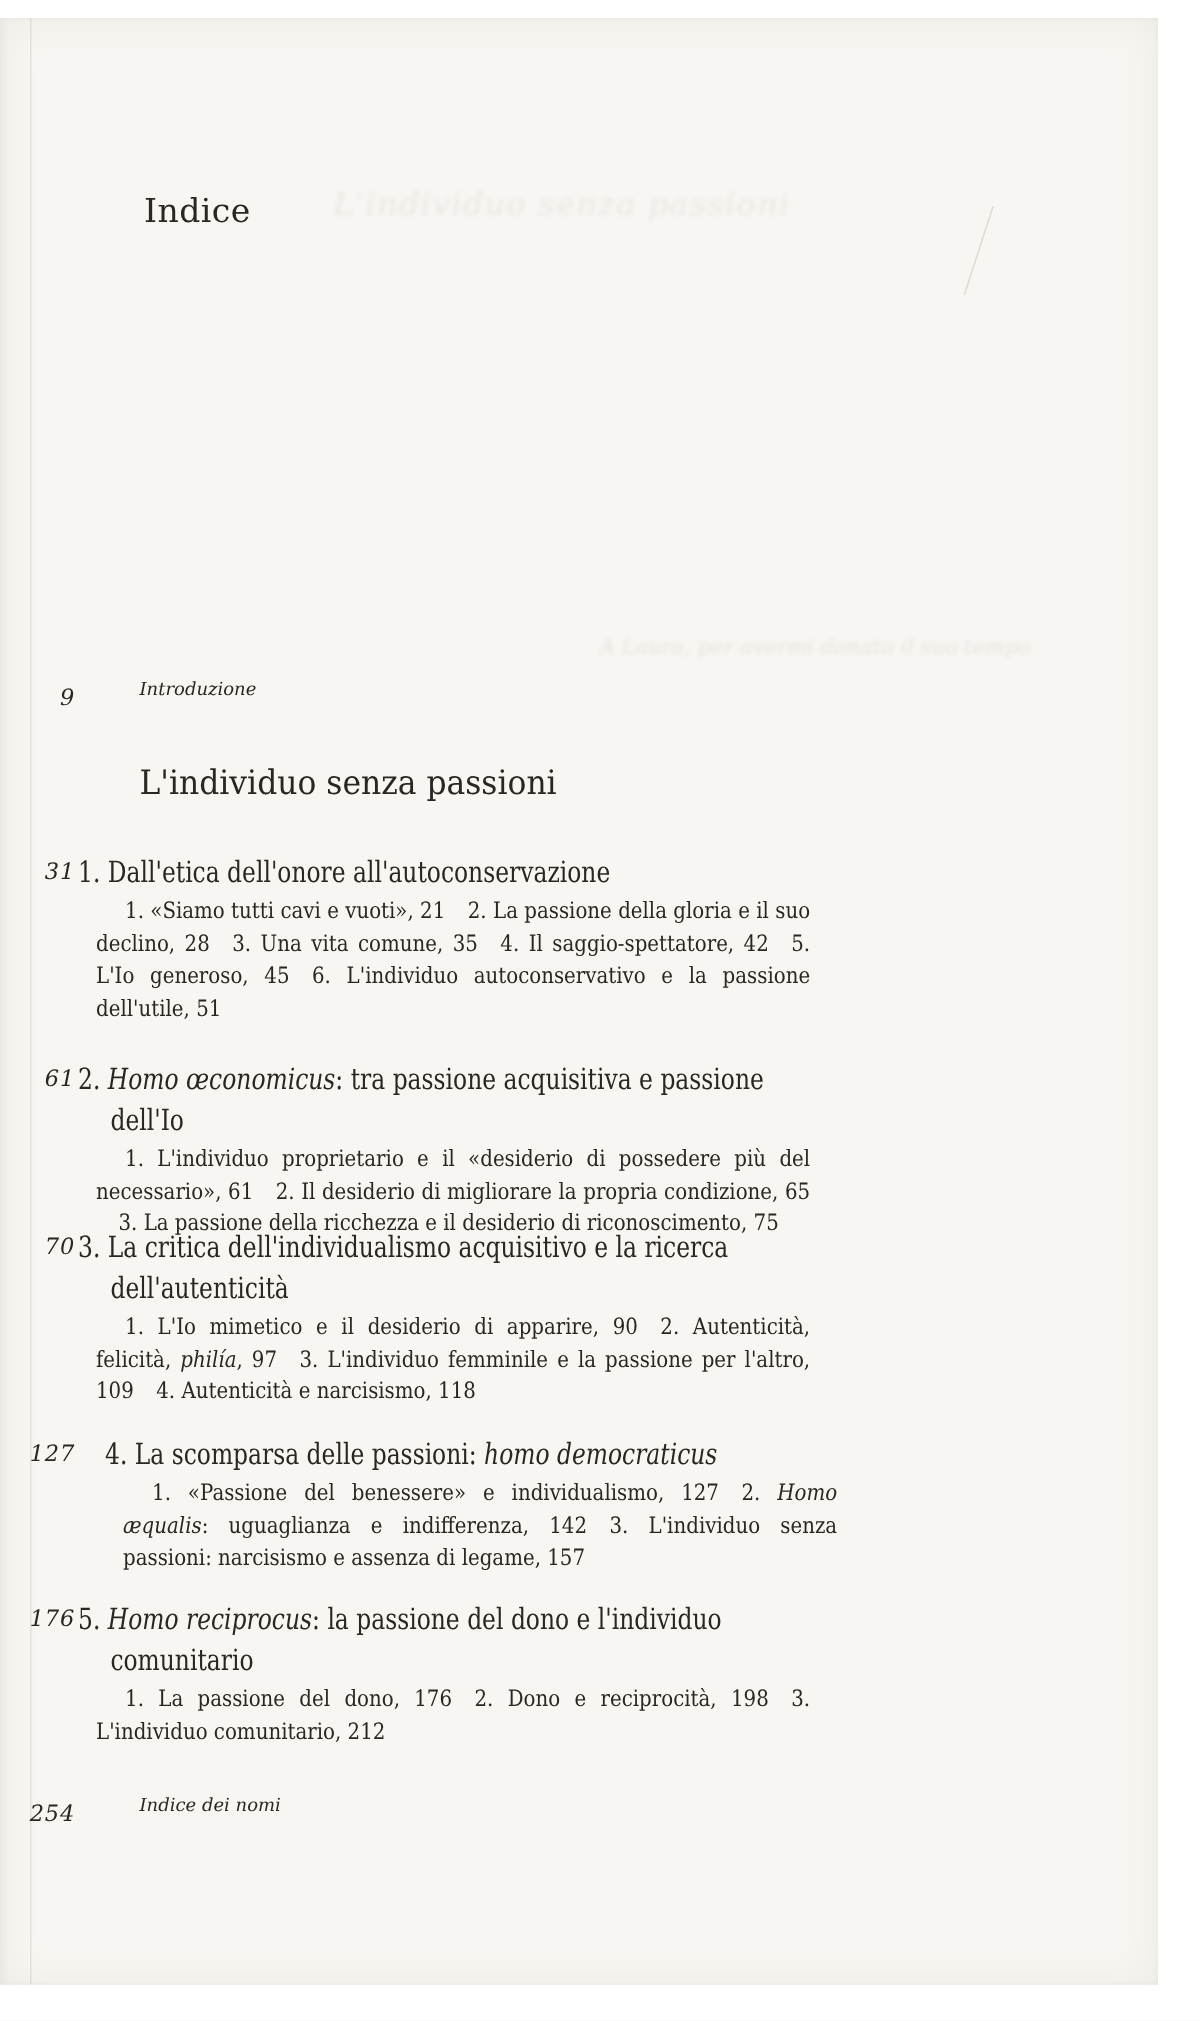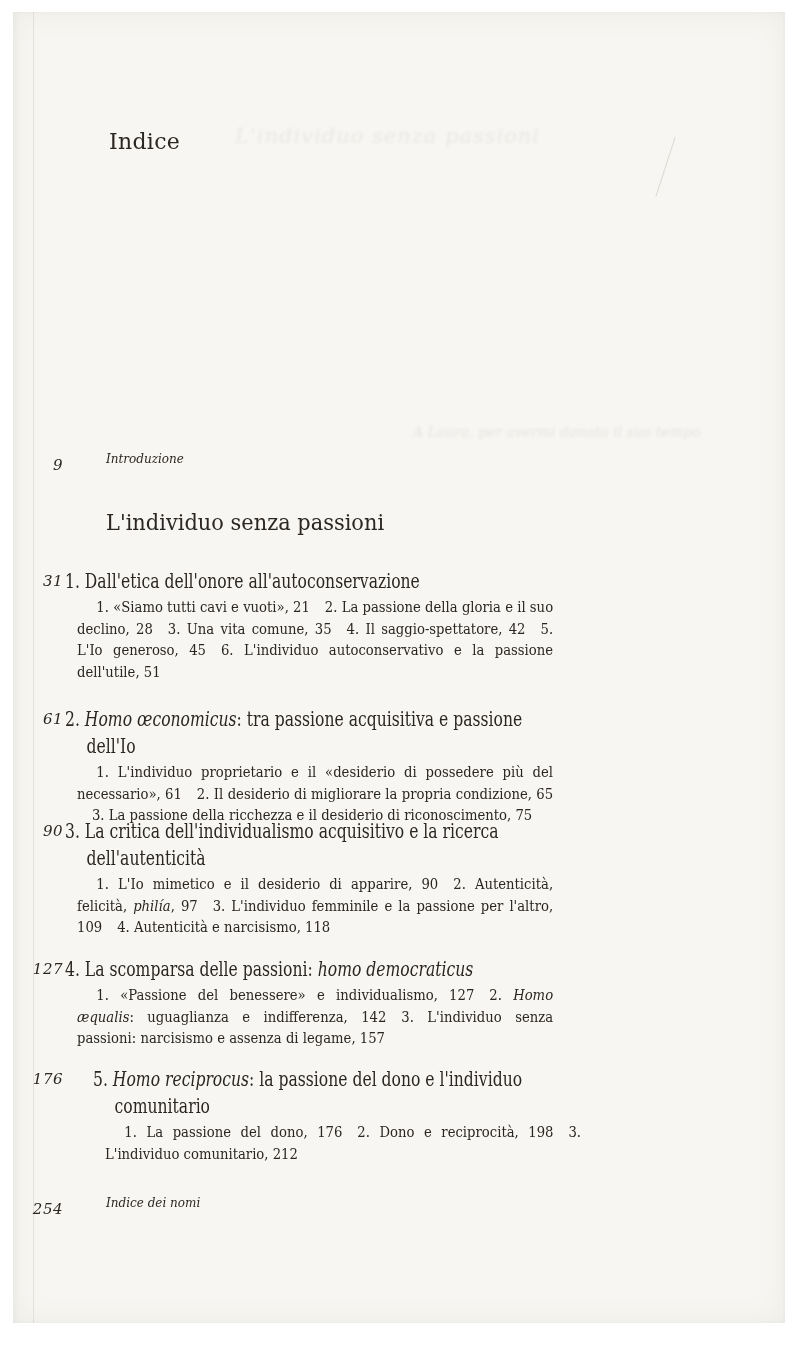--- a/index.html
+++ b/index.html
@@ -2,21 +2,21 @@
 <html><head>
 <meta charset="utf-8">
 <style>
   html,body{margin:0;padding:0;}
   body{
     width:800px;height:1347px;position:relative;background:#ffffff;
     font-family:"DejaVu Serif","Liberation Serif",serif;
     color:var(--ink,#2b2622);overflow:hidden;
   }
   .scan{
-    position:absolute;left:13px;top:12px;width:772px;height:1311px;
+    position:absolute;left:0;top:12px;width:772px;height:1311px;
     background:var(--paper,#f7f6f2);
     box-shadow:inset 0 0 28px rgba(150,140,120,0.10), inset 3px 0 4px rgba(0,0,0,0.03), inset -2px 0 3px rgba(0,0,0,0.02);
   }
   .crease{
     position:absolute;left:20px;top:0;width:1px;height:100%;
     background:rgba(140,130,115,0.16);
   }
   .scratch{
     position:absolute;left:652px;top:124px;width:1px;height:62px;
     background:rgba(120,110,100,0.20);transform:rotate(18deg);
@@ -36,21 +36,21 @@
     position:absolute;left:6px;top:4px;width:44px;text-align:right;
     font-style:italic;font-size:15px;letter-spacing:0.5px;
   }
   .front{top:440px;}
   .back{top:1184px;}
   .fm-title{position:absolute;left:93px;top:0;font-style:italic;font-size:12px;}
   .part-title{
     position:absolute;left:93px;top:497px;font-size:22.5px;
     transform:scaleX(0.93);transform-origin:0 0;white-space:nowrap;
   }
-  .ch1{top:556px;} .ch2{top:694px;} .ch3{top:806px;} .ch4{top:944px;} .ch5{top:1054px;padding-left:28px;}
+  .ch1{top:556px;} .ch2{top:694px;} .ch3{top:806px;} .ch4{top:944px;padding-left:18px;} .ch5{top:1054px;}
   .entry-body{margin-left:52px;}
   .entry-title{
     font-size:19.5px;line-height:27px;
     padding-left:27px;text-indent:-27px;
     width:580px;transform:scaleX(0.8);transform-origin:0 0;
     white-space:pre-line;
   }
   .entry-sections{
     margin-left:12px;margin-top:2px;
     font-size:15px;line-height:21.5px;
@@ -88,21 +88,21 @@
         </div>
       </div>
       <div class="entry ch2">
         <span class="pagenum">61</span>
         <div class="entry-body">
           <div class="entry-title"><span>2. </span><span class="it">Homo œconomicus</span><span>: tra passione acquisitiva e passione dell'Io</span></div>
           <div class="entry-sections"><span>1. L'individuo proprietario e il «desiderio di possedere più del necessario», 61</span><span class="gap"></span><span>2. Il desiderio di migliorare la propria condizione, 65</span><span class="gap"></span><span>3. La passione della ricchezza e il desiderio di riconoscimento, 75</span></div>
         </div>
       </div>
       <div class="entry ch3">
-        <span class="pagenum">90</span>
+        <span class="pagenum">70</span>
         <div class="entry-body">
           <div class="entry-title"><span>3. </span><span>La critica dell'individualismo acquisitivo e la ricerca
 dell'autenticità</span></div>
           <div class="entry-sections"><span>1. L'Io mimetico e il desiderio di apparire, 90</span><span class="gap"></span><span>2. Autenticità, felicità, </span><span class="it">philía</span><span>, 97</span><span class="gap"></span><span>3. L'individuo femminile e la passione per l'altro, 109</span><span class="gap"></span><span>4. Autenticità e narcisismo, 118</span></div>
         </div>
       </div>
       <div class="entry ch4">
         <span class="pagenum">127</span>
         <div class="entry-body">
           <div class="entry-title"><span>4. </span><span>La scomparsa delle passioni: </span><span class="it">homo democraticus</span></div>

